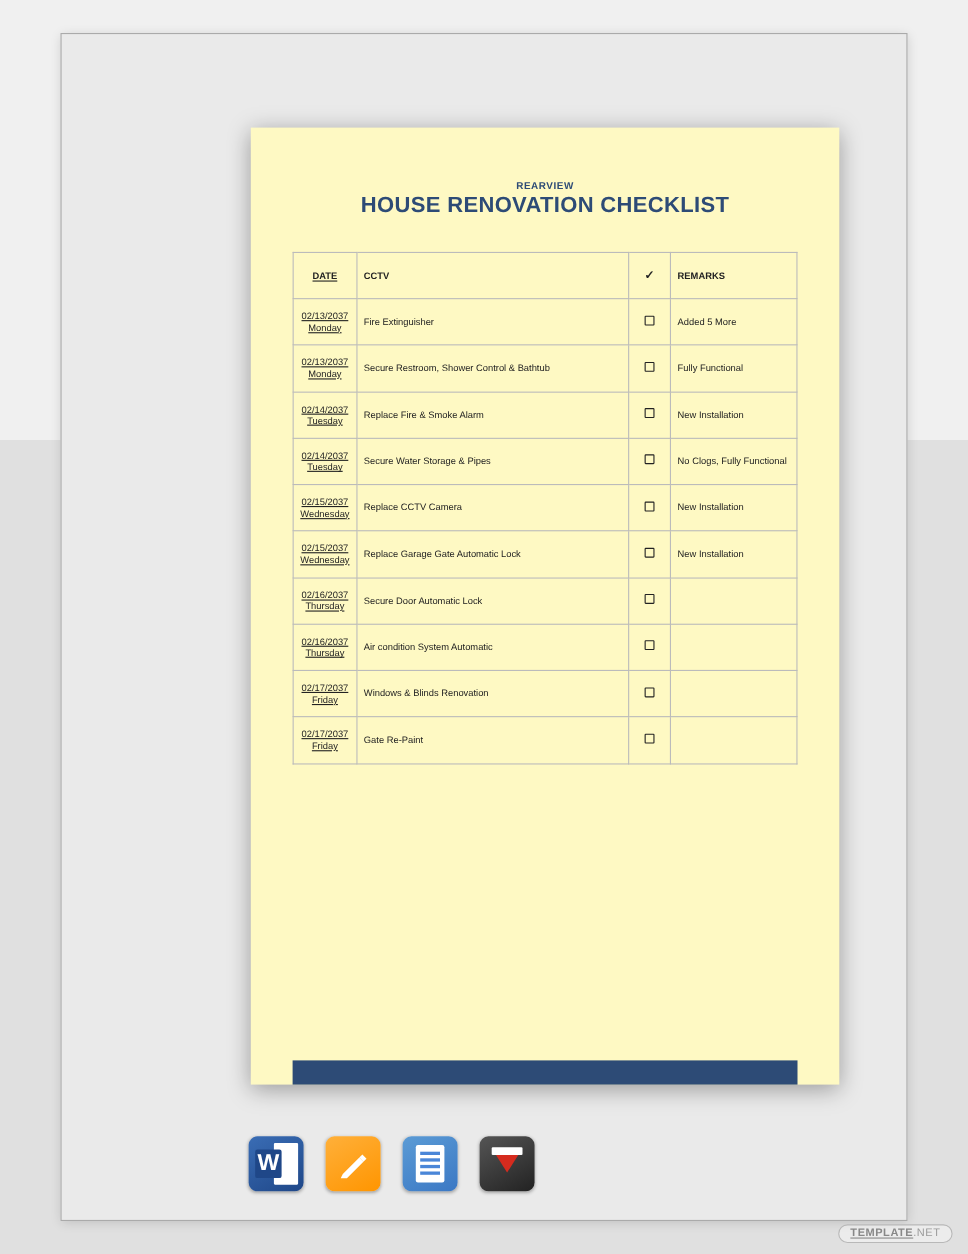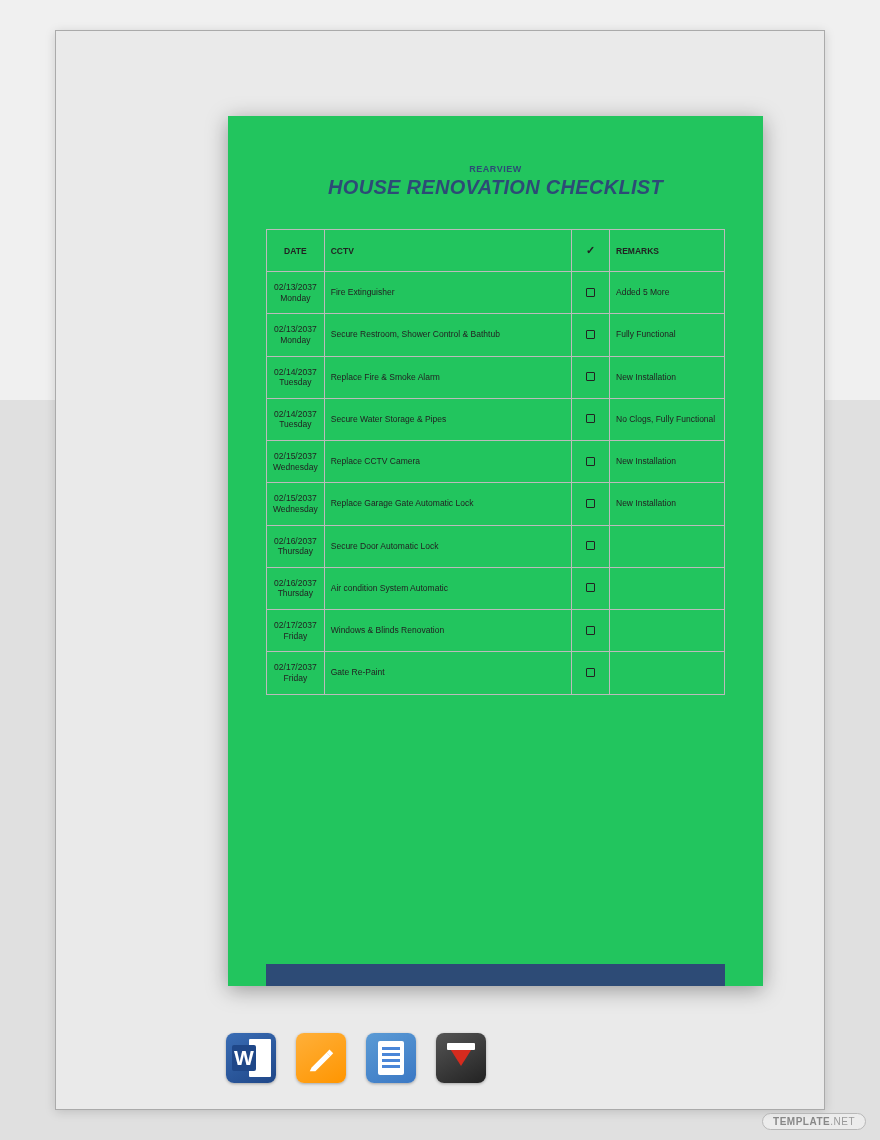--- a/index.html
+++ b/index.html
@@ -26,59 +26,58 @@
     background: #eaeaea;
     border: 1px solid #aaa;
     box-shadow: 0 2px 10px rgba(0,0,0,0.15);
   }
   .paper {
     position: absolute;
     top: 85px;
     left: 172px;
     width: 535px;
     height: 870px;
-    background: #22c55e;
+    background: #fef9c3;
     box-shadow: 0 4px 20px rgba(0,0,0,0.35);
     padding: 48px 38px 0 38px;
   }
   .pre-title {
     text-align: center;
     font-size: 9px;
     font-weight: bold;
     color: #2d4b76;
     letter-spacing: 0.5px;
   }
   .title {
     text-align: center;
     font-size: 20px;
     font-weight: 800;
     color: #2d4b76;
     margin-top: 2px;
     margin-bottom: 30px;
     letter-spacing: 0.3px;
-    font-style: italic;
   }
   table {
     width: 100%;
     border-collapse: collapse;
     font-size: 8.5px;
     color: #222;
   }
   th, td {
     border: 1px solid #bbb;
     padding: 10px 6px;
     text-align: left;
     vertical-align: middle;
   }
   th {
     font-weight: bold;
     font-size: 8.5px;
     padding: 14px 6px;
   }
-  .col-date { width: 43px; text-align: center; }
+  .col-date { width: 43px; text-align: center; text-decoration: underline; }
   .col-item { width: auto; }
   .col-check { width: 38px; text-align: center; font-size: 11px; }
   .col-remarks { width: 115px; }
   td.col-date { text-align: center; line-height: 1.25; }
   td.col-check { text-align: center; }
   td.col-item, td.col-remarks { line-height: 1.3; }
   .checkbox {
     display: inline-block;
     width: 9px; height: 9px;
     border: 1.2px solid #222;
@@ -158,21 +157,21 @@
     right: 14px;
     bottom: 10px;
     font-size: 10px;
     color: #9a9a9a;
     border: 1px solid #b8b8b8;
     border-radius: 11px;
     padding: 2px 10px;
     background: rgba(255,255,255,0.4);
     letter-spacing: 0.5px;
   }
-  .watermark b { color: #888; font-weight: bold; }
+  .watermark b { color: #888; font-weight: bold; text-decoration: underline; }
 </style>
 </head>
 <body>
 
 <div class="top-bg"></div>
 
 <div class="frame">
 
   <div class="paper">
     <div class="pre-title">REARVIEW</div>

